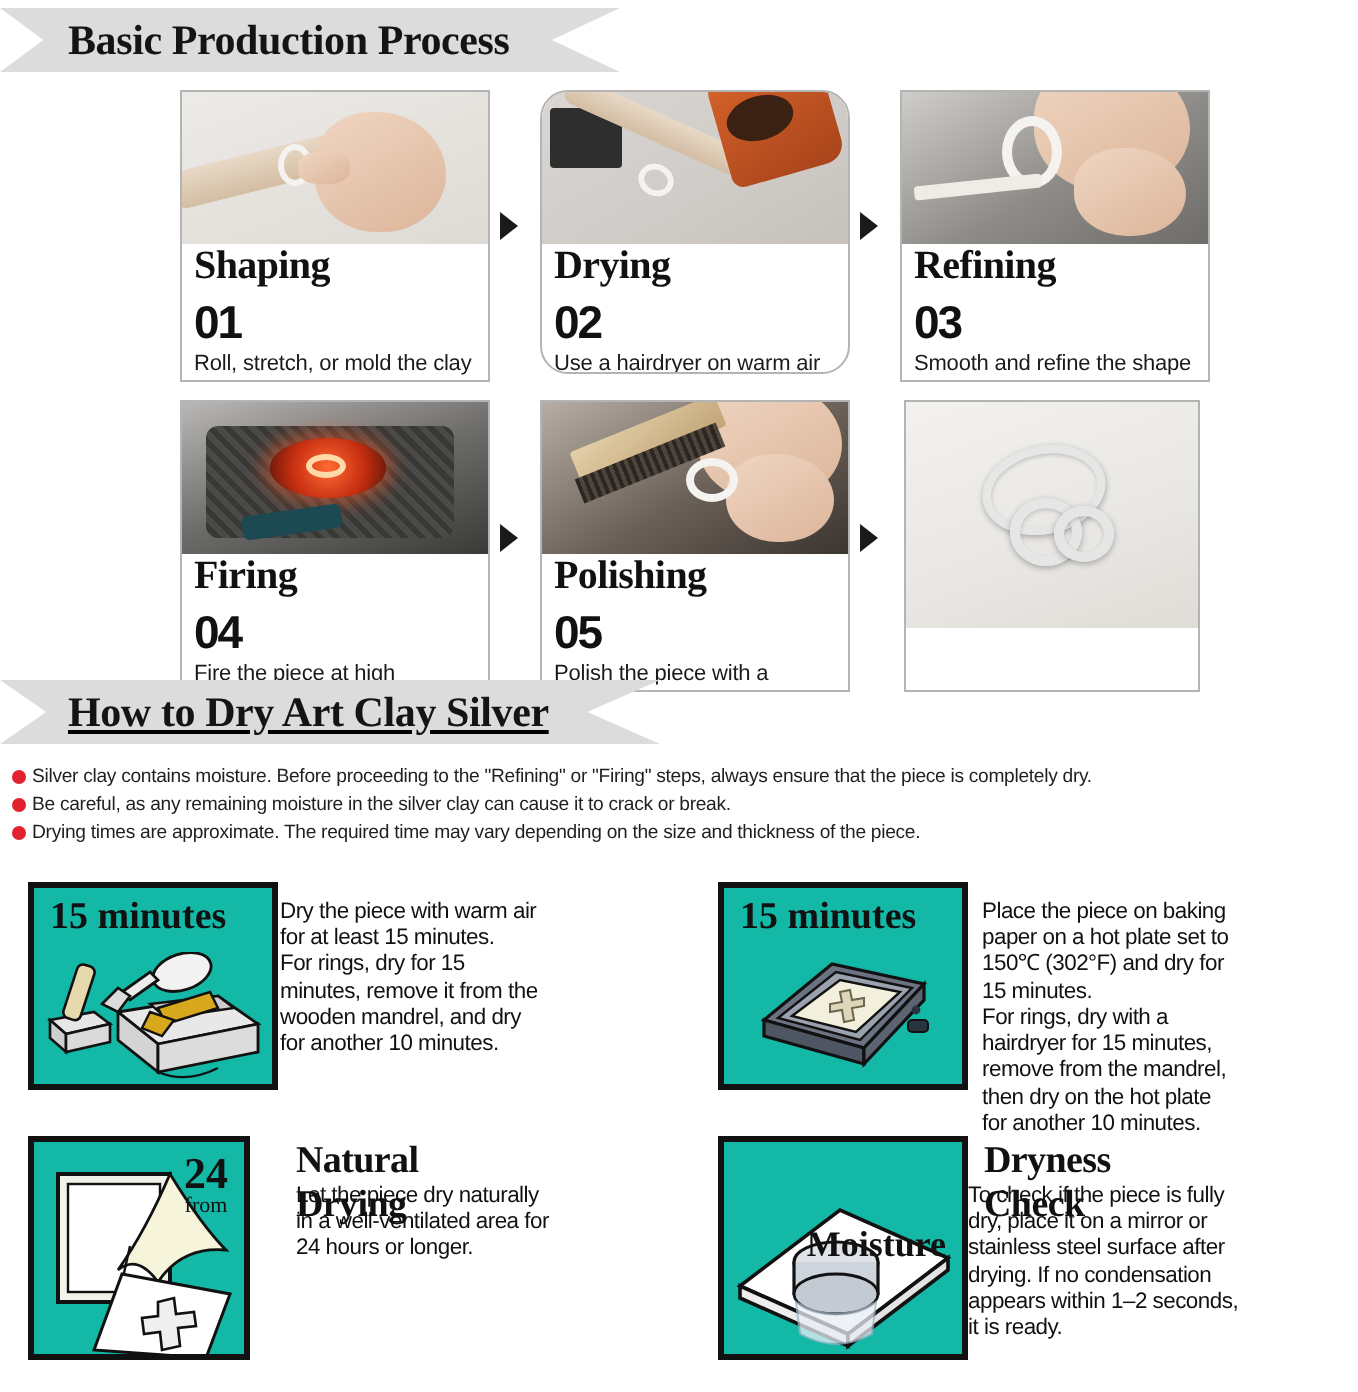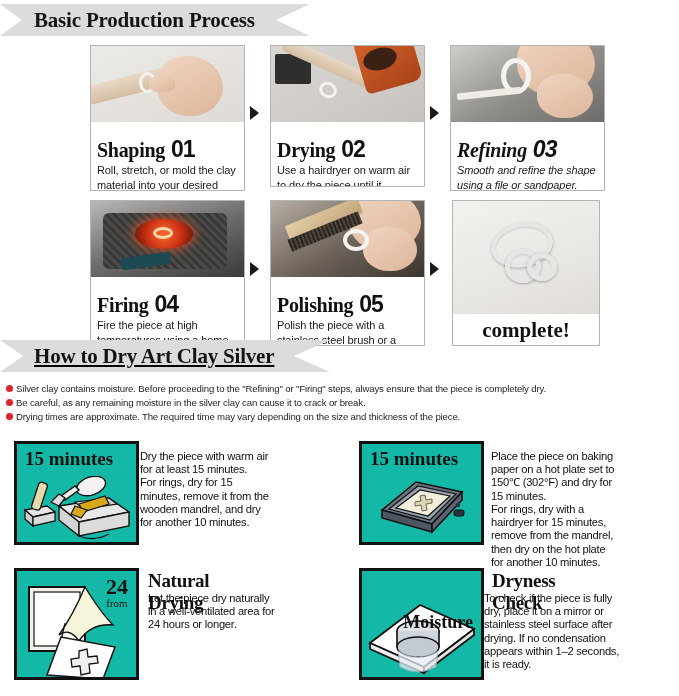--- a/index.html
+++ b/index.html
@@ -40,21 +40,22 @@
   }
   .card-photo {
     position: relative;
     width: 100%; height: 76px;
     overflow: hidden;
   }
   .card-body { padding: 0 5px 4px 6px; }
   .card-head {
     display: flex; align-items: baseline; justify-content: flex-start;
     gap: 6px;
-    margin-top: 16px;
+    margin-top: 1px;
+    flex-direction: column;
   }
   .card-name {
     font-family: "Liberation Serif", serif;
     font-weight: bold;
     font-size: 20px;
     color: #111111;
     line-height: 1.05;
     letter-spacing: -0.3px;
   }
   .card-num {
@@ -209,21 +210,21 @@
         <span class="card-num">01</span>
       </div>
       <div class="card-desc">Roll, stretch, or mold
 the clay material
 into your desired shape.</div>
     </div>
   </div>
 
   <div class="arrow" style="left:250px; top:106px;"></div>
 
-  <div class="card" id="card-2" style="left:270px; top:45px; width:155px; height:142px;">
+  <div class="card" id="card-2" style="left:270px; top:45px; width:155px; height:142px;border-radius:14px;">
     <div class="card-photo">
       <div class="ph ph-drying"></div>
       <div class="blk" style="left:4px; top:8px; width:36px; height:30px;"></div>
       <div class="dowel" style="left:8px; top:10px; width:96px; height:14px; transform:rotate(24deg);"></div>
       <div class="ringlet" style="left:48px; top:36px; width:18px; height:16px; transform:rotate(24deg);"></div>
       <div class="dryer-body" style="left:88px; top:-12px; width:58px; height:54px; transform:rotate(-16deg);"></div>
       <div class="blk" style="left:92px; top:2px; width:34px; height:22px; border-radius:50%; background:#3a2114; transform:rotate(-16deg);"></div>
     </div>
     <div class="card-body">
       <div class="card-head">
@@ -231,21 +232,21 @@
         <span class="card-num">02</span>
       </div>
       <div class="card-desc">Use a hairdryer on warm air
 to dry the piece until it
 hardens.</div>
     </div>
   </div>
 
   <div class="arrow" style="left:430px; top:106px;"></div>
 
-  <div class="card" id="card-3" style="left:450px; top:45px; width:155px; height:146px;font-style:italic;">
+  <div class="card" id="card-3" style="left:450px; top:45px; width:155px; height:146px;">
     <div class="card-photo">
       <div class="ph ph-refining"></div>
       <div class="hand" style="left:66px; top:-16px; width:78px; height:66px;"></div>
       <div class="hand" style="left:86px; top:28px; width:56px; height:44px;"></div>
       <div class="ringlet" style="left:50px; top:12px; width:30px; height:36px; border-width:5px;"></div>
       <div style="position:absolute; left:6px; top:44px; width:64px; height:7px; background:#efece6; transform:rotate(-6deg); border-radius:2px;"></div>
     </div>
     <div class="card-body">
       <div class="card-head">
         <span class="card-name">Refining</span>
@@ -300,21 +301,20 @@
 
   <div class="arrow" style="left:430px; top:262px;"></div>
 
   <div class="card" id="card-complete" style="left:452px; top:200px; width:148px; height:146px;">
     <div class="card-photo">
       <div class="ph ph-complete"></div>
       <div class="silver-ring" style="left:38px; top:22px; width:62px; height:44px; transform:rotate(-12deg);"></div>
       <div class="silver-ring" style="left:52px; top:48px; width:36px; height:34px; border-width:5px;"></div>
       <div class="silver-ring" style="left:74px; top:52px; width:30px; height:28px; border-width:5px;"></div>
     </div>
-    <div class="complete-label">complete!</div>
   </div>
 
   <div class="ribbon" id="ribbon-2">
     <span class="ribbon-title">How to Dry Art Clay Silver</span>
   </div>
 
   <div class="notes">
     <div class="note-row">
       <span class="dot"></span>
       <span>Silver clay contains moisture. Before proceeding to the "Refining" or "Firing" steps, always ensure that the piece is completely dry.</span>
@@ -376,21 +376,21 @@
 150℃ (302°F) and dry for
 15 minutes.
 For rings, dry with a
 hairdryer for 15 minutes,
 remove from the mandrel,
 then dry on the hot plate
 for another 10 minutes.</div>
   </div>
 
   <div class="panel">
-    <div class="panel-box" style="left:14px; top:568px; width:125px; height:112px;">
+    <div class="panel-box" style="left:14px; top:568px; width:111px; height:112px;">
       <div style="position:absolute; right:8px; top:6px; z-index:3;">
         <div class="num-big">24</div>
         <div class="num-sub">from</div>
       </div>
       <svg width="119" height="100" viewBox="0 0 119 100" style="position:absolute; left:0; top:8px;">
         <rect x="12" y="8" width="56" height="64" fill="#f2f1ea" stroke="#111" stroke-width="2"></rect>
         <rect x="17" y="13" width="46" height="54" fill="#fff" stroke="#111" stroke-width="1.2"></rect>
         <path d="M68,8 Q84,34 96,46 Q74,44 62,62 Q52,48 42,56 Q56,36 68,8 Z" fill="#f7f4dc" stroke="#111" stroke-width="1.4"></path>
         <path d="M48,44 L44,62" stroke="#111" stroke-width="1.2" fill="none"></path>
         <path d="M30,96 L44,58 L98,68 L86,100 Z" fill="#fff" stroke="#111" stroke-width="1.5"></path>

